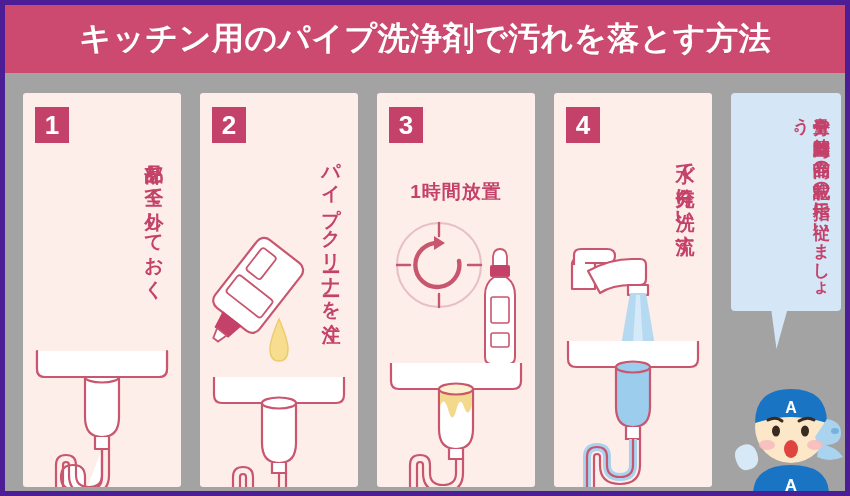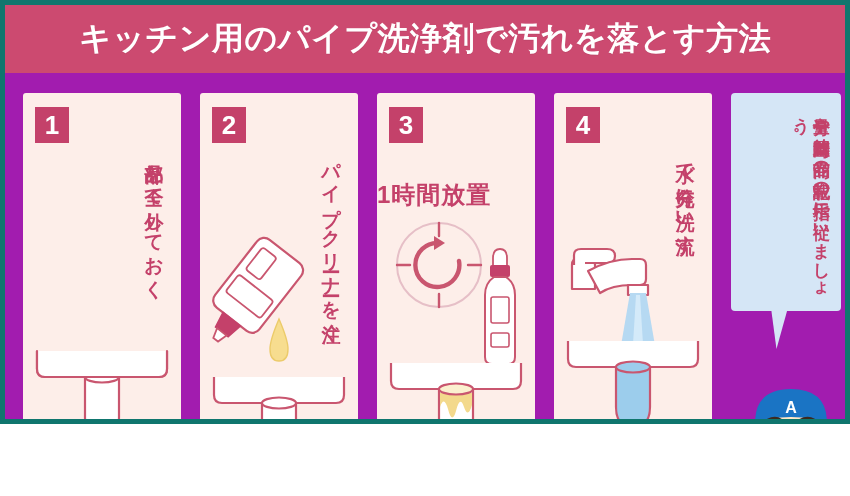--- a/index.html
+++ b/index.html
@@ -4,24 +4,24 @@
 <style>
   html,body{margin:0;padding:0;}
   body{
     width:850px;height:496px;
     background:#ffffff;
     font-family:"Liberation Sans","DejaVu Sans",sans-serif;
     overflow:hidden;
   }
   #root{
     position:relative;
-    width:850px;height:424px;
+    width:850px;height:496px;
     box-sizing:border-box;
-    border:5px solid #0f766e;
-    background:#a21caf;
+    border:5px solid #4c1d95;
+    background:#a3a3a3;
     overflow:hidden;
   }
   
   .titlebar{
     position:absolute;left:0;top:0;
     width:840px;height:68px;
     background:#cc4a70;
     display:flex;align-items:center;justify-content:center;
   }
   .titlebar .title-text{
@@ -69,23 +69,23 @@
     letter-spacing:1px;
     line-height:1.12;
     white-space:nowrap;
   }
   .panel.p1 .vcaption{right:16px;top:56px;height:210px;}
   .panel.p2 .vcaption{right:16px;top:56px;height:230px;}
   .panel.p4 .vcaption{right:16px;top:56px;height:215px;}
 
   .hcaption{
     position:absolute;left:0;right:0;top:86px;
-    text-align:left;
+    text-align:center;
     color:#c4416a;
-    font-size:24px;font-weight:bold;
+    font-size:19px;font-weight:bold;
     letter-spacing:1px;
   }
 
   .art{position:absolute;left:0;top:0;width:158px;height:394px;}
 
   
   .note{
     position:absolute;left:726px;top:88px;
     width:110px;height:218px;
     background:#d5e6f6;

